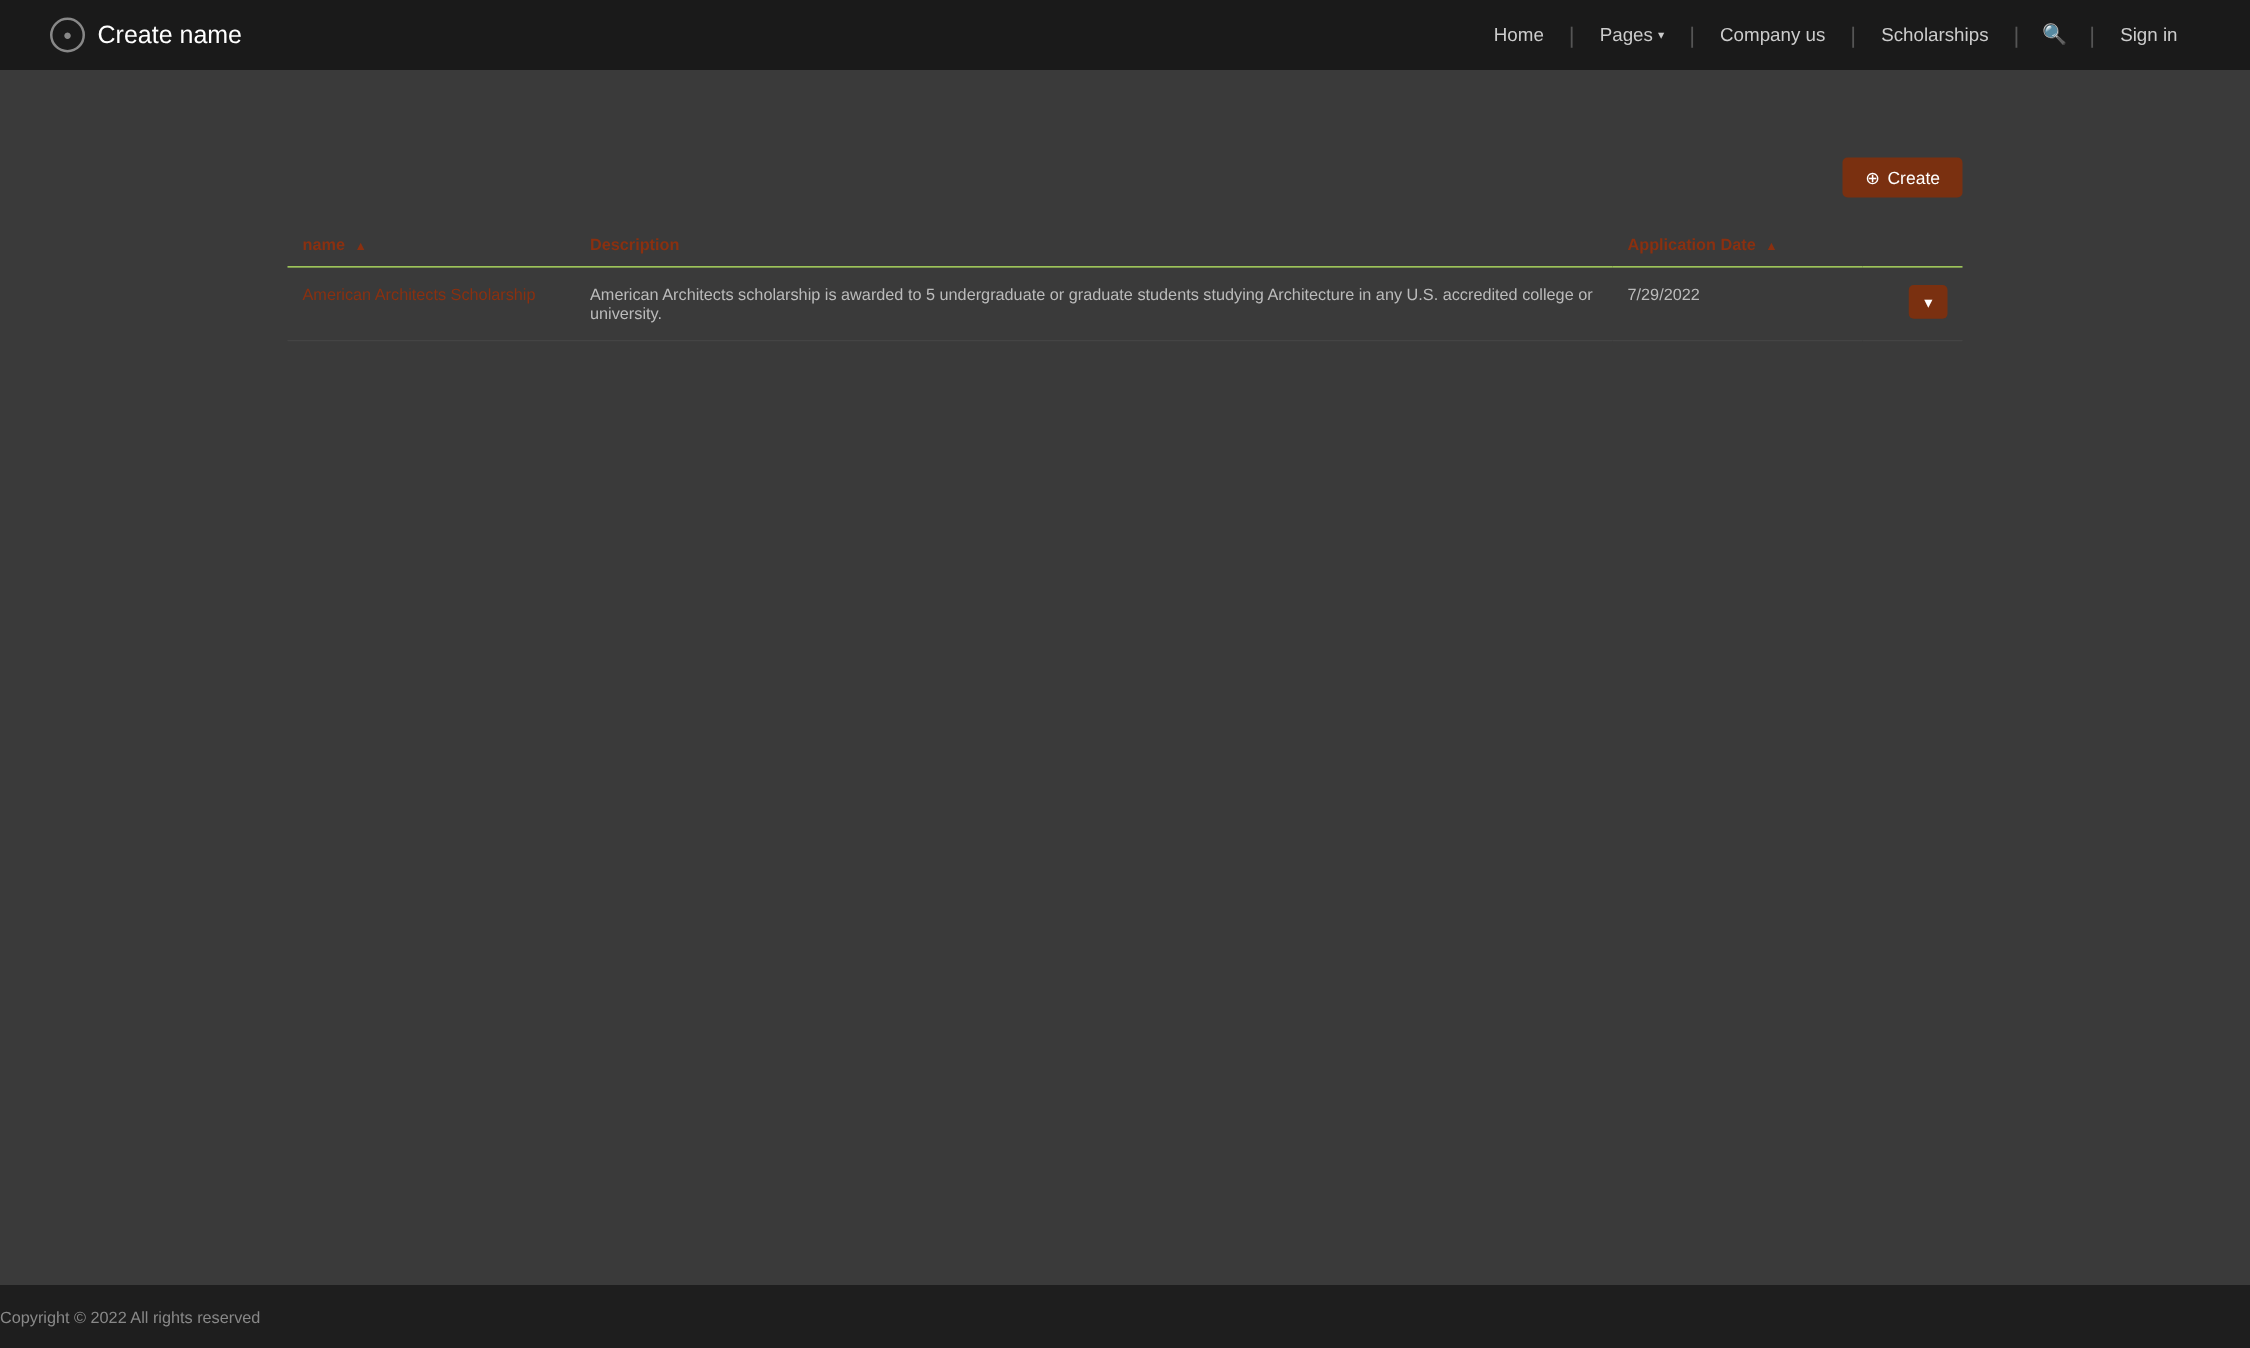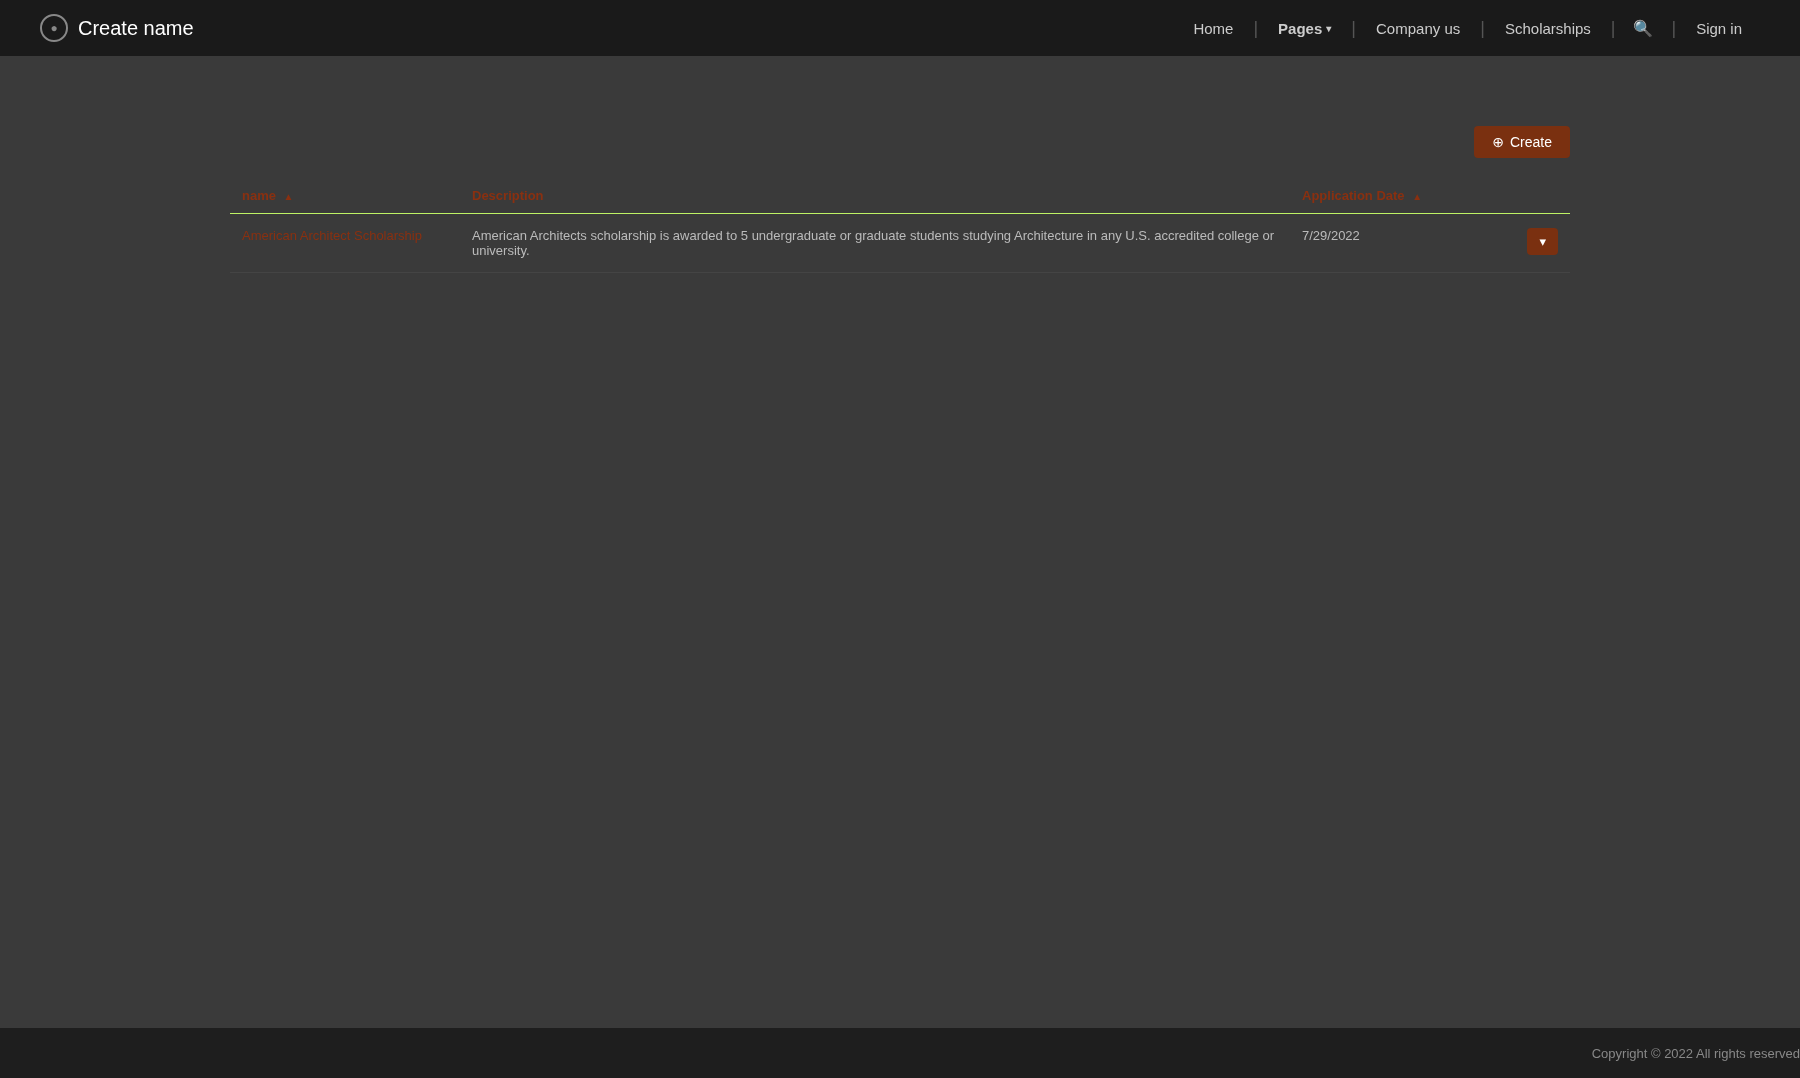--- a/index.html
+++ b/index.html
@@ -164,21 +164,21 @@
     .action-cell {
       text-align: right;
     }
 
     
     .footer {
       background-color: #1e1e1e;
       height: 50px;
       display: flex;
       align-items: center;
-      justify-content: flex-end;
+      justify-content: flex-start;
       position: fixed;
       bottom: 0;
       width: 1800px;
     }
 
     .footer-text {
       color: #888;
       font-size: 13px;
     }
   </style>
@@ -192,21 +192,21 @@
   </a>
 
   <ul class="navbar-nav">
     <li>
       <a href="#">Home</a>
     </li>
     <li>
         <span class="nav-divider">|</span>
       </li>
     <li>
-      <a href="#" style="display:flex;align-items:center;gap:4px;font-weight:bold;">
+      <a href="#" style="display:flex;align-items:center;gap:4px;">
         <span>Pages</span>
         <span class="nav-caret">▾</span>
       </a>
     </li>
     <li>
         <span class="nav-divider">|</span>
       </li>
     <li>
       <a href="#">Company us</a>
     </li>
@@ -253,21 +253,21 @@
         <th style="width:200px;">
           <span>Application Date</span>
           <span class="col-sort-icon">▲</span>
         </th>
         <th style="width:80px;"></th>
       </tr>
     </thead>
     <tbody>
       <tr>
         <td>
-          <span class="scholarship-name">American Architect Scholarship</span>
+          <span class="scholarship-name">American Architects Scholarship</span>
         </td>
         <td>
           <span>American Architects scholarship is awarded to 5 undergraduate or graduate students studying Architecture in any U.S. accredited college or university.</span>
         </td>
         <td>
           <span>7/29/2022</span>
         </td>
         <td class="action-cell">
           <button class="row-action-btn">
             <span>▾</span>

